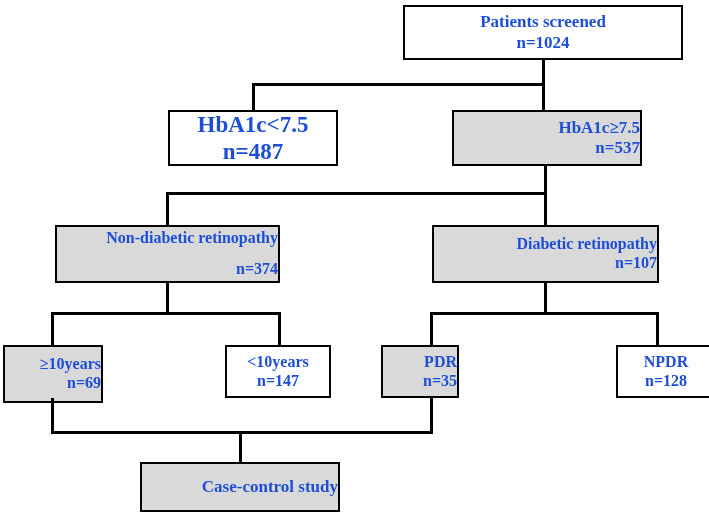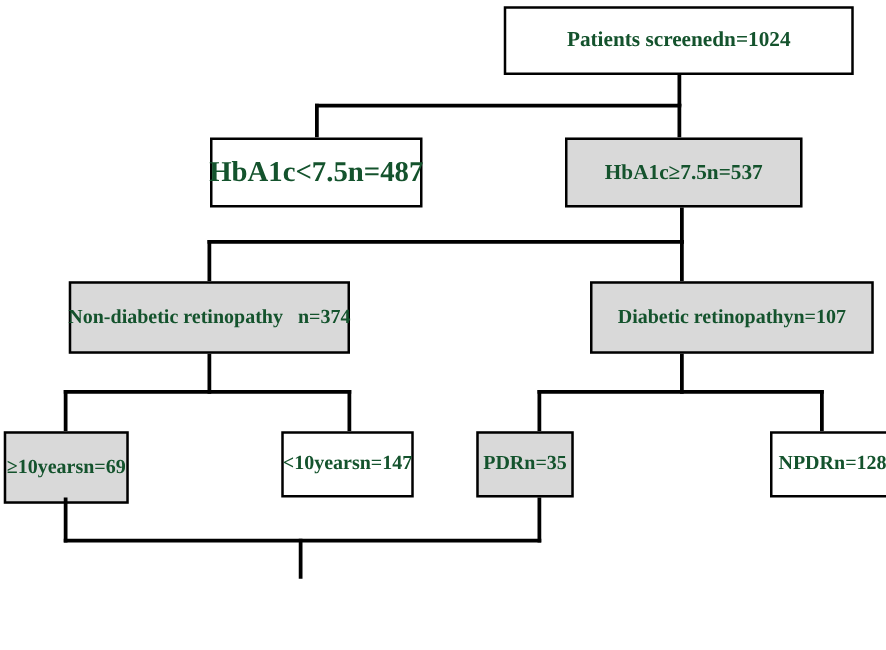--- a/index.html
+++ b/index.html
@@ -16,30 +16,31 @@
     height: 520px;
     background: #ffffff;
     overflow: hidden;
   }
   .node {
     position: absolute;
     box-sizing: border-box;
     border: 2px solid #000000;
     background: #ffffff;
     display: flex;
-    flex-direction: row;
+    flex-direction: column;
     align-items: center;
     justify-content: center;
     font-weight: bold;
-    color: #14532d;
+    color: #1d4ed8;
     line-height: 1.18;
     text-align: center;
   }
   .node.shaded {
     background: #d9d9d9;
+    align-items: flex-end;
   }
   .node .l1 {
     display: block;
     white-space: nowrap;
   }
   .node .l2 {
     display: block;
     white-space: nowrap;
   }
   .edge {
@@ -77,21 +78,21 @@
   <div class="edge v" style="left:544px; top:166px; height:29px;"></div>
   <div class="edge h" style="left:166px; top:192px; width:381px;"></div>
   <div class="edge v" style="left:166px; top:192px; height:33px;"></div>
   <div class="edge v" style="left:544px; top:192px; height:33px;"></div>
 
   <div class="node shaded" style="left:55px; top:225px; width:225px; height:58px; font-size:16px;gap:12px;">
     <span class="l1">Non-diabetic retinopathy</span>
     <span class="l2">n=374</span>
   </div>
 
-  <div class="node shaded" style="left:432px; top:225px; width:227px; height:58px; font-size:16px;margin-left:40px;">
+  <div class="node shaded" style="left:432px; top:225px; width:227px; height:58px; font-size:16px;">
     <span class="l1">Diabetic retinopathy</span>
     <span class="l2">n=107</span>
   </div>
 
   <div class="edge v" style="left:166px; top:283px; height:32px;"></div>
   <div class="edge h" style="left:51px; top:312px; width:230px;"></div>
   <div class="edge v" style="left:51px; top:312px; height:33px;"></div>
   <div class="edge v" style="left:278px; top:312px; height:33px;"></div>
 
   <div class="edge v" style="left:544px; top:283px; height:32px;"></div>
@@ -117,14 +118,17 @@
   <div class="node" style="left:605px; top:345px; width:100px; height:53px; font-size:16px;margin-left:11px;">
     <span class="l1">NPDR</span>
     <span class="l2">n=128</span>
   </div>
 
   <div class="edge v" style="left:51px; top:398px; height:36px;"></div>
   <div class="edge v" style="left:430px; top:398px; height:36px;"></div>
   <div class="edge h" style="left:51px; top:431px; width:382px;"></div>
   <div class="edge v" style="left:239px; top:431px; height:32px;"></div>
 
+  <div class="node shaded" style="left:140px; top:462px; width:200px; height:50px; font-size:17px;">
+    <span class="l1">Case-control study</span>
+  </div>
 
 </div>
 
 </body></html>

